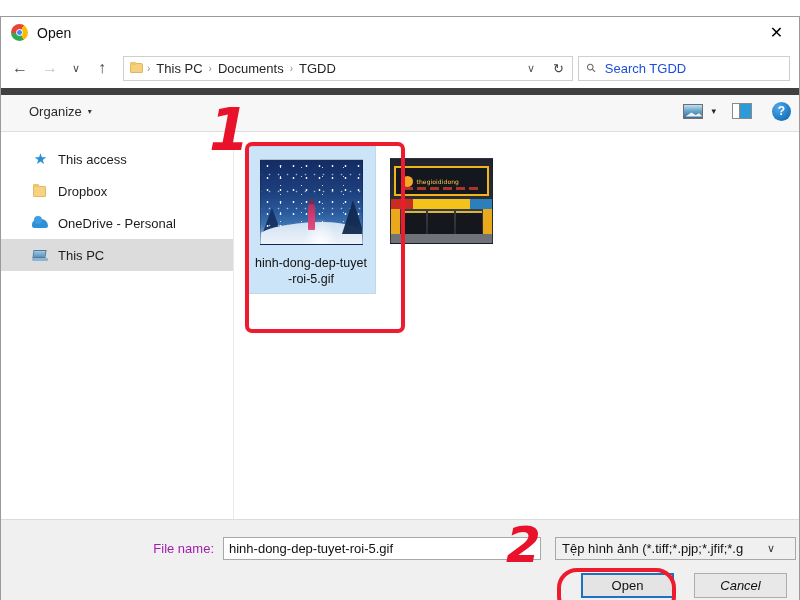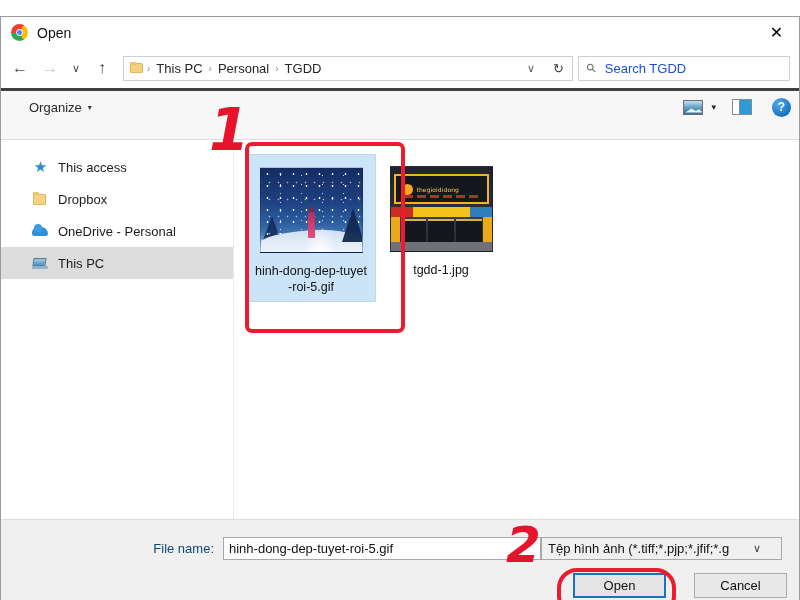--- a/index.html
+++ b/index.html
@@ -185,25 +185,25 @@
     margin-left: 9px;
     font-size: 13px;
     color: #1d4ed8;
   }
 
   
   .cmdbar {
     height: 32px;
     min-height: 32px;
     background: #f7f7f7;
-    border-top: 3px solid #404040;
+    border-top: 7px solid #404040;
     border-bottom: 1px solid #dedede;
     display: flex;
     align-items: center;
-    padding: 0 8px 16px 18px;
+    padding: 0 8px 4px 18px;
   }
   .cmd-item {
     font-size: 13px;
     color: #2a2a2a;
     padding: 0 10px;
     display: flex;
     align-items: center;
     height: 24px;
   }
   .cmd-caret {
@@ -528,38 +528,39 @@
     position: absolute;
     left: 0; right: 0; top: 17px;
     display: flex;
     align-items: center;
   }
   .filename-label {
     width: 222px;
     text-align: right;
     padding-right: 9px;
     font-size: 13px;
-    color: #0c4a6e;
+    color: #a21caf;
     box-sizing: border-box;
   }
   .filename-input {
     width: 318px;
     height: 23px;
     background: #ffffff;
     border: 1px solid #a8a8a8;
     box-sizing: border-box;
     display: flex;
     align-items: center;
     padding-left: 5px;
     font-size: 13px;
     color: #111;
   }
   .filetype-select {
     width: 241px;
     height: 23px;
+    margin-left: 14px;
     background: #f0f0f0;
     border: 1px solid #a8a8a8;
     box-sizing: border-box;
     display: flex;
     align-items: center;
     padding: 0 20px 0 6px;
     font-size: 13px;
     color: #111;
     overflow: hidden;
     white-space: nowrap;
@@ -583,21 +584,21 @@
     font-size: 13px;
     color: #111;
     display: flex;
     align-items: center;
     justify-content: center;
   }
   .btn.primary {
     border: 2px solid #1a72c0;
     background: #e4e4e4;
   }
-  .btn + .btn { margin-left: 28px; }
+  .btn + .btn { margin-left: 20px; font-style: italic; }
 
   
   .anno-num {
     position: absolute;
     font-family: "DejaVu Sans", sans-serif;
     font-weight: bold;
     font-style: italic;
     color: #e8132b;
     line-height: 1;
     z-index: 40;
@@ -634,21 +635,21 @@
     <div class="nav-btn">←</div>
     <div class="nav-btn disabled">→</div>
     <div class="nav-btn small">∨</div>
     <div class="nav-btn">↑</div>
 
     <div class="breadcrumb">
       <div class="crumb-folder"></div>
       <span class="crumb-sep">›</span>
       <span class="crumb">This PC</span>
       <span class="crumb-sep">›</span>
-      <span class="crumb">Personal</span>
+      <span class="crumb">Documents</span>
       <span class="crumb-sep">›</span>
       <span class="crumb">TGDD</span>
       <span class="crumb-spacer"></span>
       <span class="crumb-chevron">∨</span>
     </div>
 
     <div class="refresh-btn">↻</div>
 
     <div class="searchbox">
       <span class="search-glyph">⚲</span>
@@ -721,21 +722,20 @@
             <div class="shop-banner"></div>
             <div class="shop-front">
               <div class="shop-pillar"></div>
               <div class="shop-window"></div>
               <div class="shop-window"></div>
               <div class="shop-window"></div>
               <div class="shop-pillar"></div>
               <div class="shop-floor"></div>
             </div>
           </div>
-          <div class="file-label">tgdd-1.jpg</div>
         </div>
 
       </div>
     </div>
   </div>
 
   <div class="bottom">
     <div class="filename-row">
       <div class="filename-label">File name:</div>
       <div class="filename-input">hinh-dong-dep-tuyet-roi-5.gif</div>

